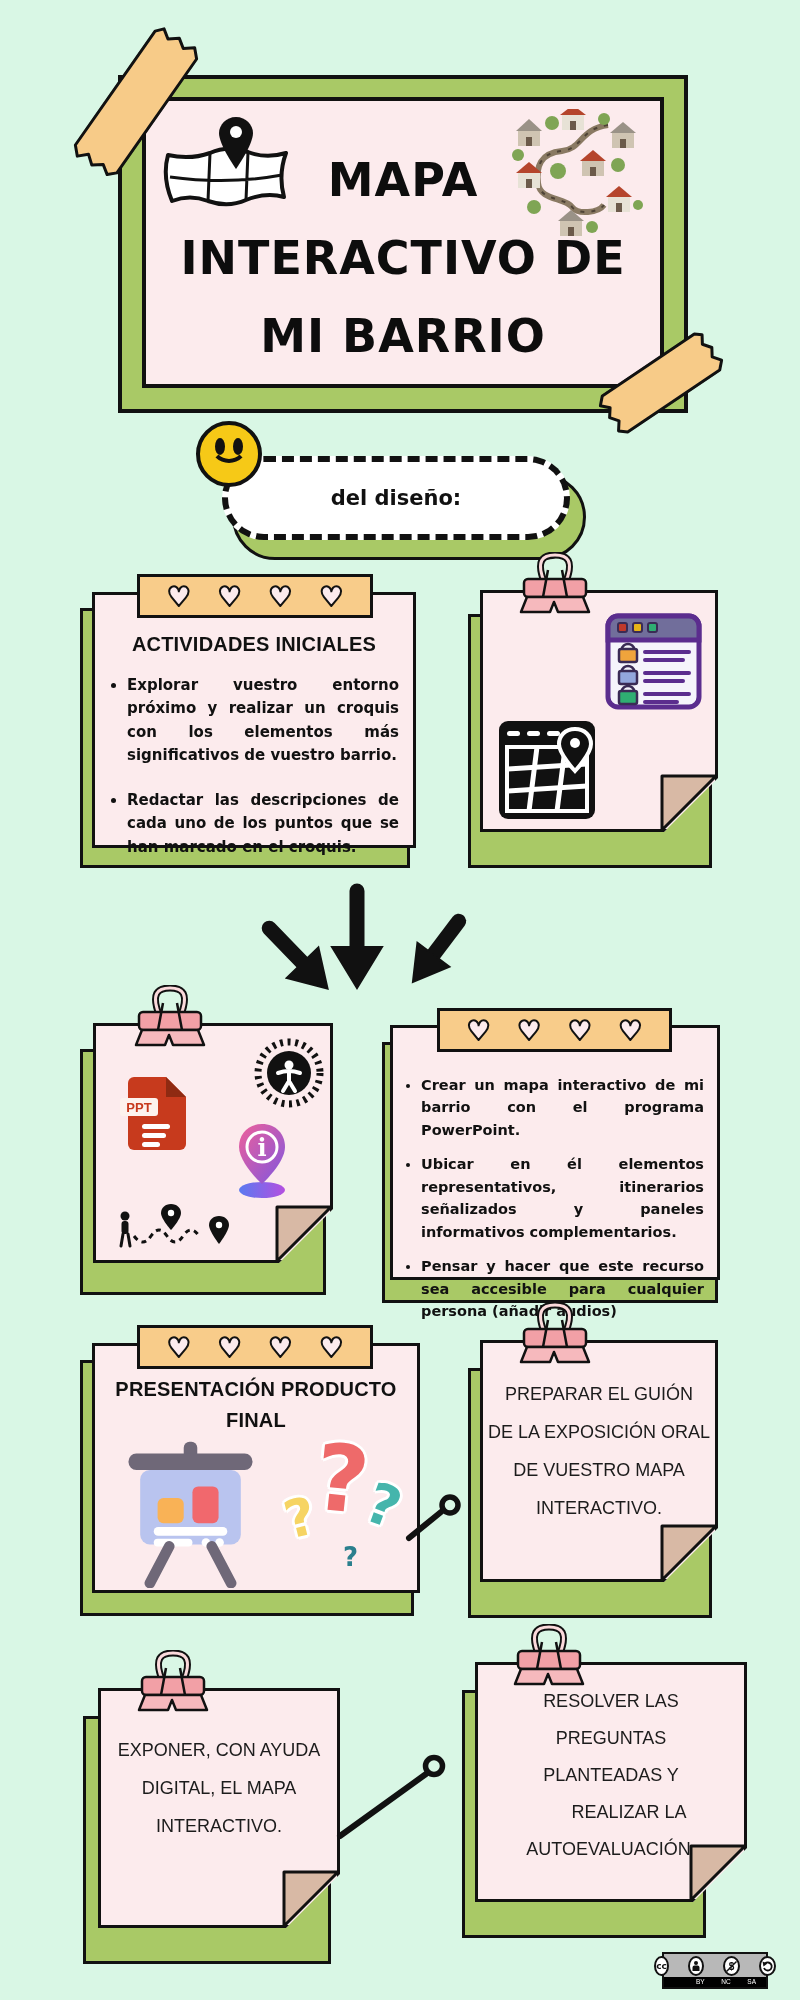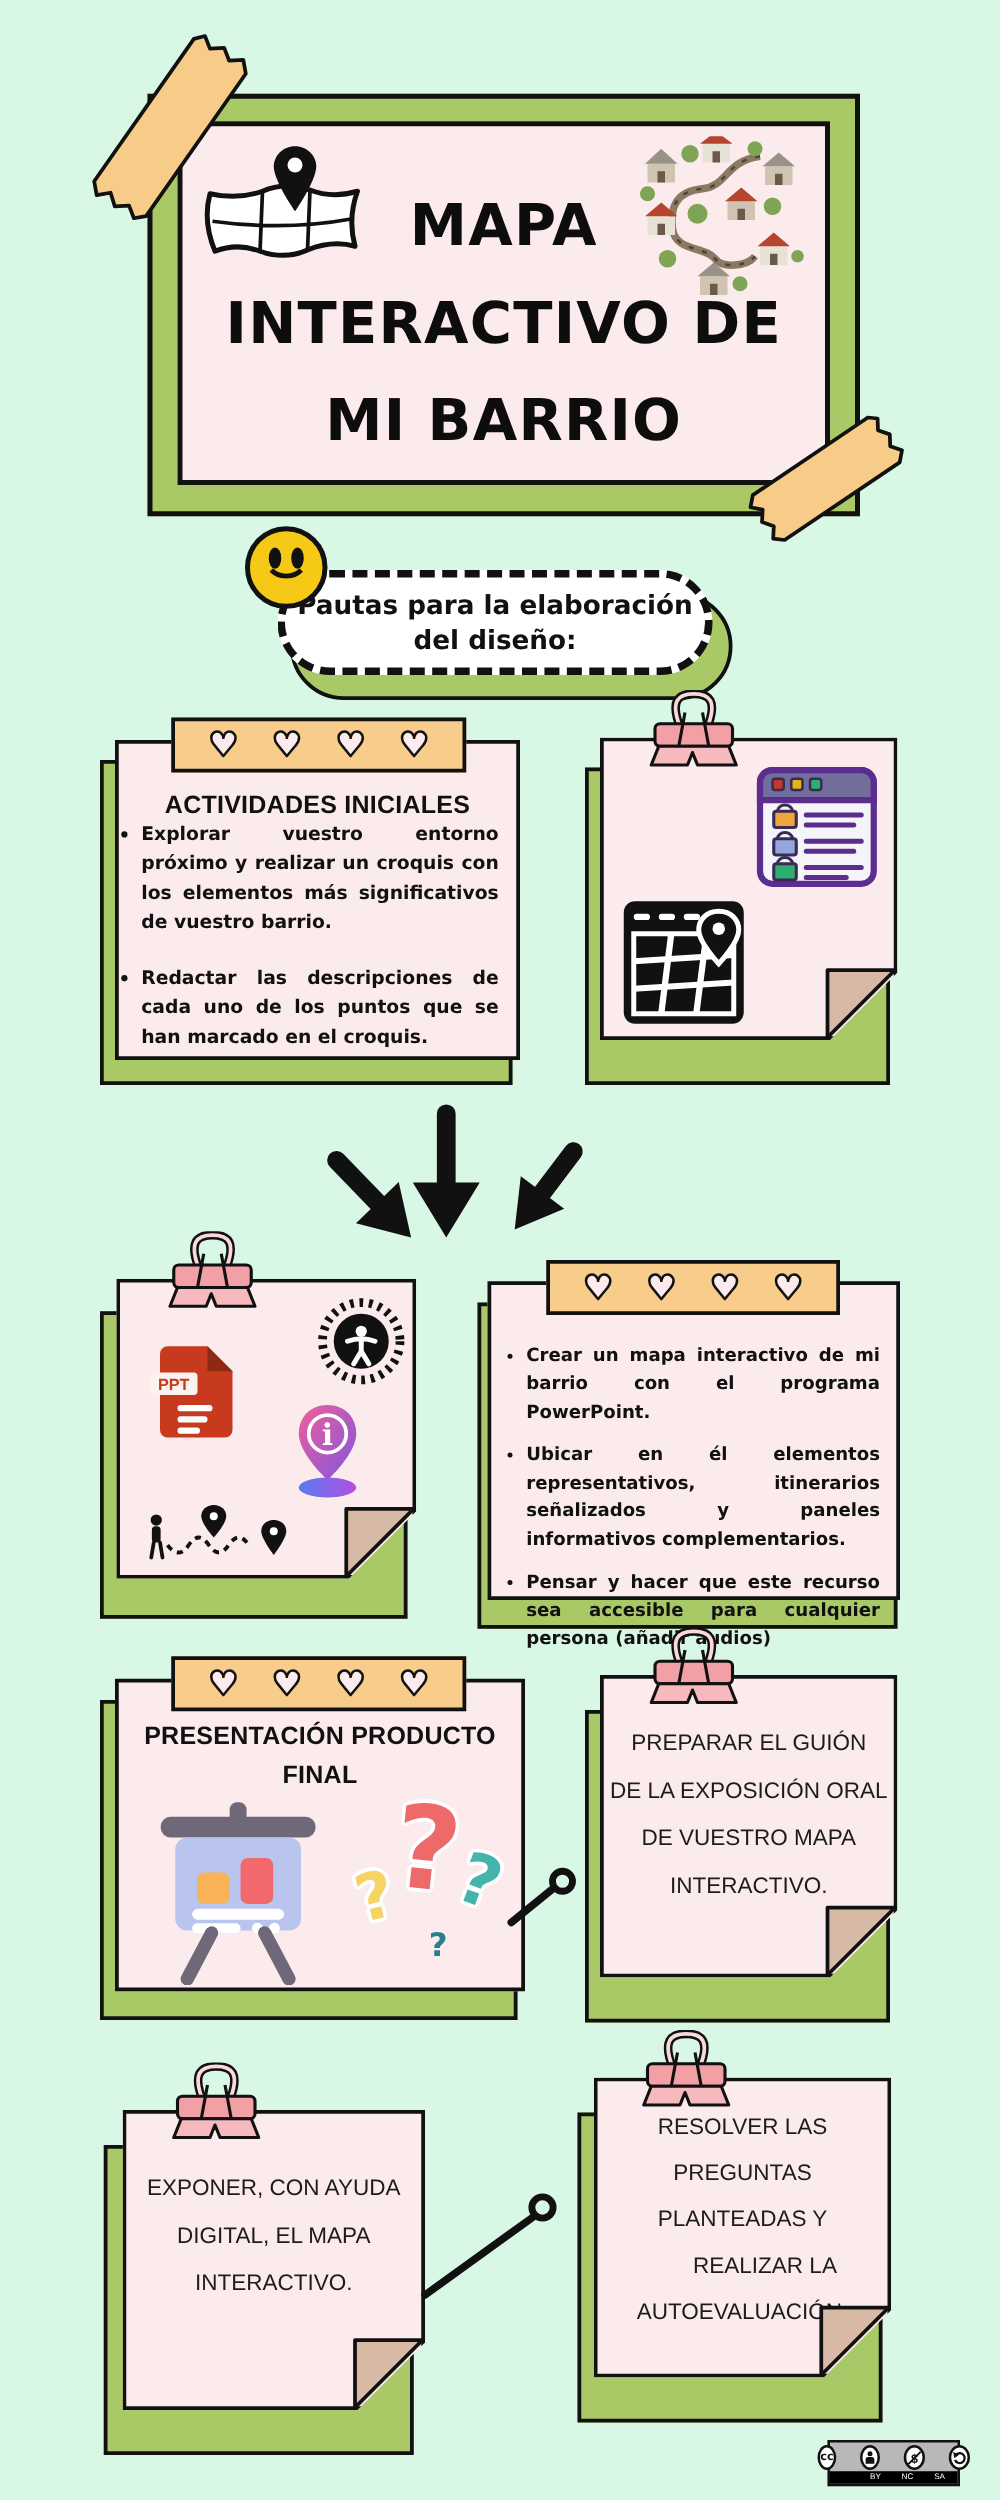--- a/index.html
+++ b/index.html
@@ -112,33 +112,32 @@
     </svg>
   </div>
   <div class="abs tape" style="left:596px;top:359px;width:130px;height:48px;transform:rotate(-34deg);">
     <svg width="130" height="48" viewBox="0 0 130 48">
       <path d="M9,2 L2,9 L9,16 L3,24 L9,32 L3,40 L10,46 L121,46 L128,39 L122,31 L127,23 L121,15 L126,7 L120,2 Z" fill="#f7cb88" stroke="#111" stroke-width="3" stroke-linejoin="round"></path>
     </svg>
   </div>
 
   <div class="abs bubble-back" style="left:232px;top:474px;width:348px;height:80px;"></div>
   <div class="abs bubble" style="left:222px;top:456px;width:336px;height:72px;">
-    <div>Pautas para la elaboración</div>
     <div>del diseño:</div>
   </div>
   <div class="abs smiley" style="left:196px;top:421px;width:58px;height:58px;">
     <span class="eye" style="left:15px;"></span>
       <span class="eye" style="left:33px;"></span>
     <span class="mouth"></span>
   </div>
 
   <div class="abs note-back" style="left:80px;top:608px;width:324px;height:254px;"></div>
   <div class="abs note" style="left:92px;top:592px;width:324px;height:256px;">
     <div class="note-title" style="margin-top:38px;">ACTIVIDADES INICIALES</div>
-    <ul class="bullets" style="padding-right:14px;padding-left:18px;">
+    <ul class="bullets" style="margin-top:18px;padding-right:14px;padding-left:32px;">
       <li style="margin-bottom:22px;">Explorar vuestro entorno próximo y realizar un croquis con los elementos más significativos de vuestro barrio.</li>
       <li>Redactar las descripciones de cada uno de los puntos que se han marcado en el croquis.</li>
     </ul>
   </div>
   <div class="abs hearts-bar" style="left:137px;top:574px;width:236px;height:44px;">
     <span class="heart">♥</span>
     <span class="heart">♥</span>
     <span class="heart">♥</span>
     <span class="heart">♥</span>
   </div>
@@ -358,21 +357,21 @@
   </div>
   <svg class="abs" style="left:136px;top:1650px;" width="74" height="62" viewBox="0 0 74 62">
     <path d="M27,32 C17,8 25,3 37,3 C49,3 57,8 47,32" fill="none" stroke="#111" stroke-width="7"></path>
     <path d="M27,32 C17,8 25,3 37,3 C49,3 57,8 47,32" fill="none" stroke="#fbd9db" stroke-width="3"></path>
     <rect x="6" y="27" width="62" height="18" rx="4" fill="#f2a0a6" stroke="#111" stroke-width="2.5"></rect>
     <path d="M9,45 L3,60 H32 L36,50 L40,60 H71 L65,45 Z" fill="#f6b9bd" stroke="#111" stroke-width="2.5" stroke-linejoin="round"></path>
     <path d="M30,18 L25,45 M44,18 L49,45" stroke="#111" stroke-width="2.5"></path>
   </svg>
 
   <div class="abs note-back" style="left:462px;top:1690px;width:238px;height:242px;"></div>
-  <div class="abs note folded" style="left:475px;top:1662px;width:238px;height:240px;">
+  <div class="abs note folded" style="left:475px;top:1662px;width:272px;height:240px;">
     <div class="plain-text" style="margin-top:18px;">
       <div style="line-height:37px;">RESOLVER LAS</div>
       <div style="line-height:37px;">PREGUNTAS</div>
       <div style="line-height:37px;">PLANTEADAS Y</div>
       <div style="line-height:37px;margin-left:36px;">REALIZAR LA</div>
       <div style="line-height:37px;">AUTOEVALUACIÓN.</div>
     </div>
     <svg class="fold-svg" width="58" height="58" viewBox="0 0 58 58">
       <path d="M2,2 L56,2 L2,56 Z" fill="#d8b9a5" stroke="#111" stroke-width="3" stroke-linejoin="round"></path>
     </svg>

